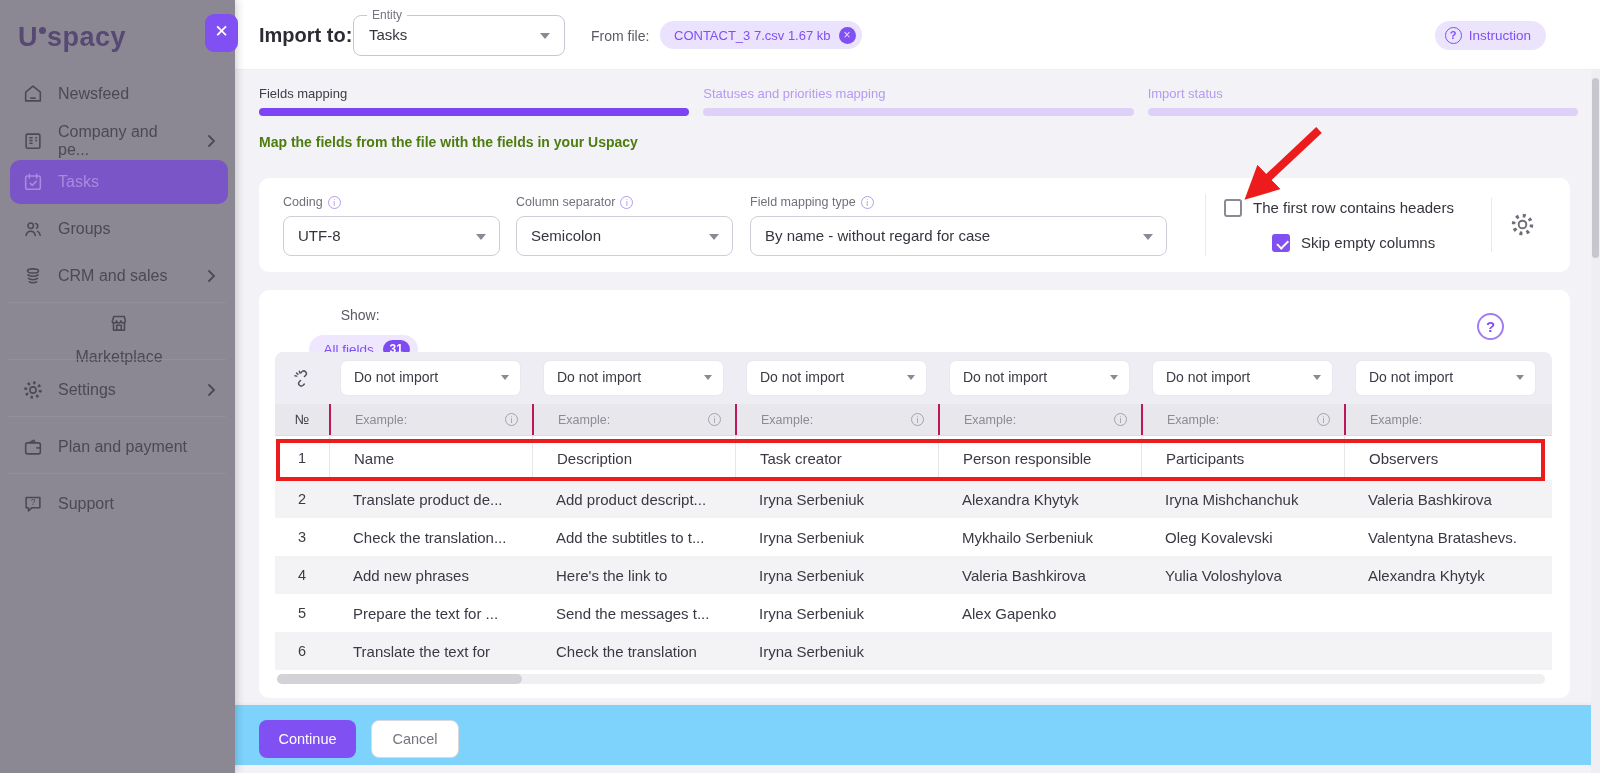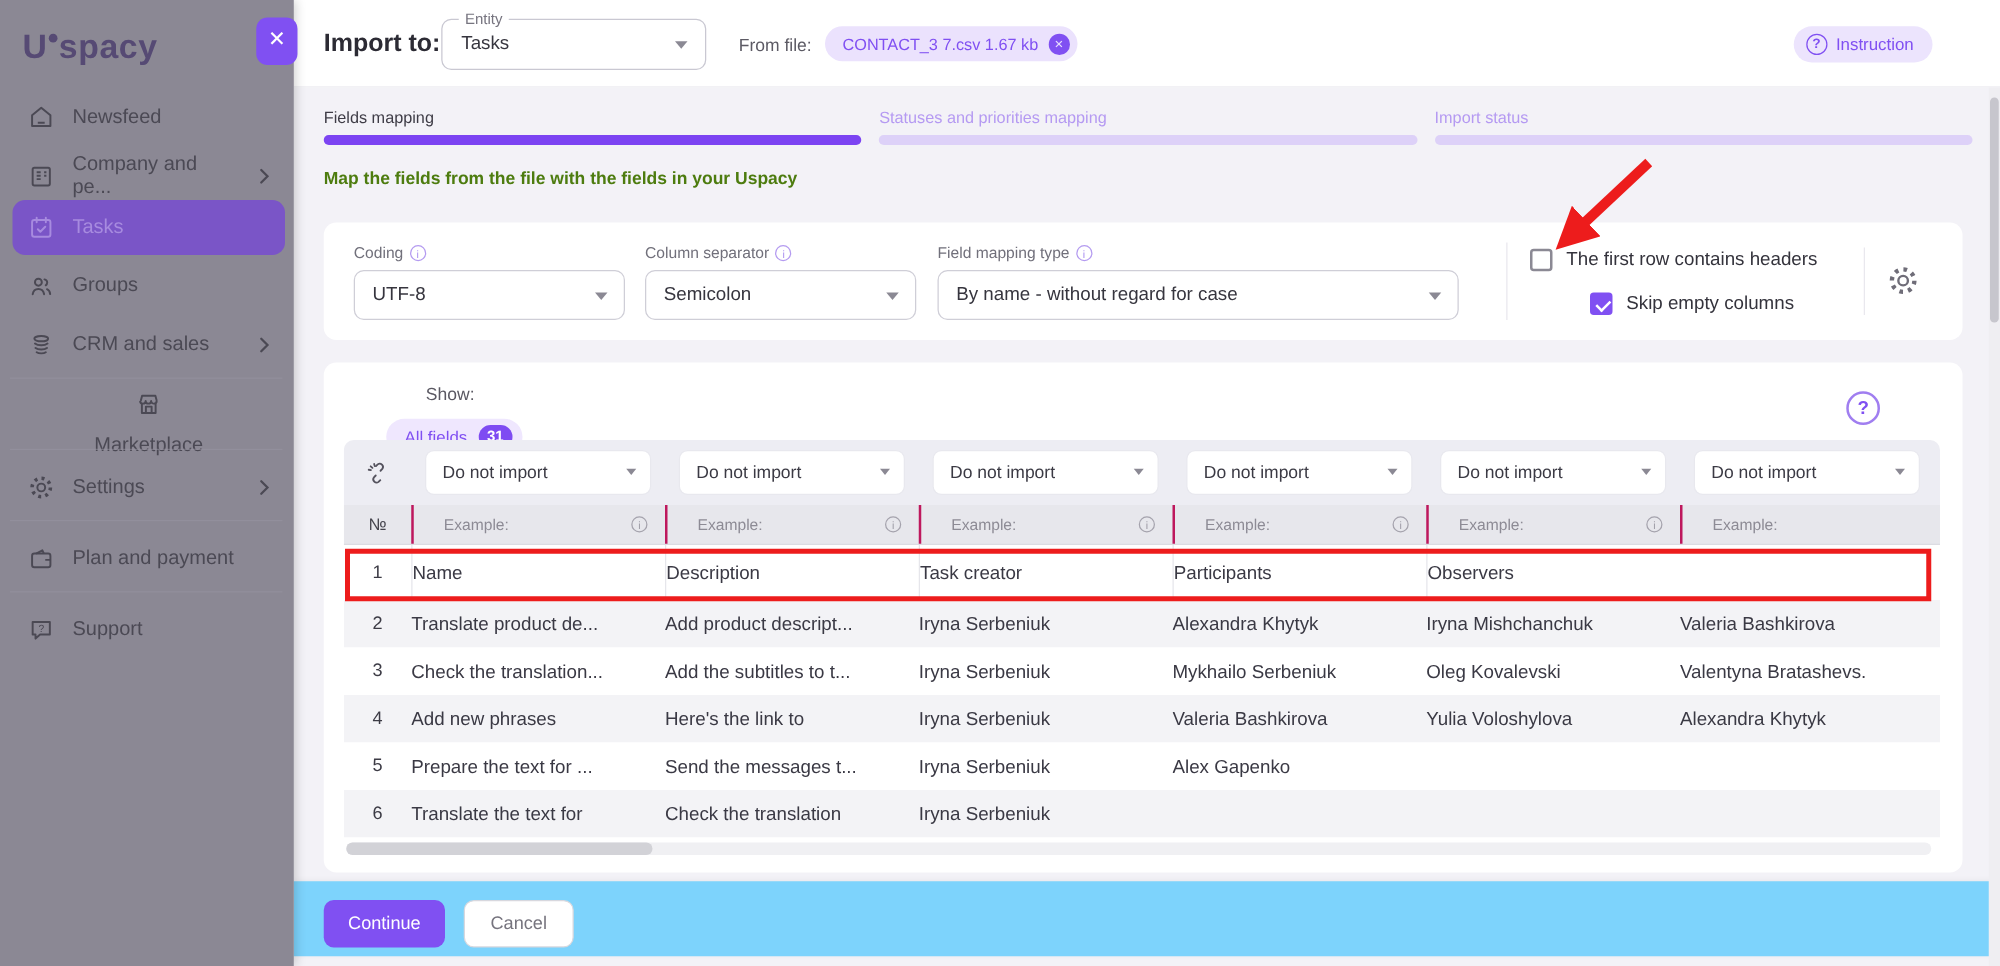--- a/index.html
+++ b/index.html
@@ -114,21 +114,21 @@
     border-right-width:4.5px; border-top-width:5.5px; }
   .example-row { height:32px; background:#e7e7ec; border-bottom:1px solid #dcdce2; }
   .example-row .c0 { font-size:13.5px; color:#45444d; }
   .example-row .cc { border-left:2px solid #be185d; padding-left:24px; }
   .example-text { font-size:12.5px; color:#8d8b95; }
   .example-row .info-i { position:absolute; right:14px; top:9px; }
   .data-row { height:38px; background:#fff; }
   .data-row.first { height:44px; }
   .data-row.alt { background:#f3f3f6; }
   .data-row .c0 { font-size:14.5px; color:#3c3b45; }
-  .data-row .cc { padding-left:0; font-size:15px; color:#3a3944; white-space:nowrap; overflow:hidden; }
+  .data-row .cc { padding-left:24px; font-size:15px; color:#3a3944; white-space:nowrap; overflow:hidden; }
   .data-row.first .cc { border-left:1px solid #e6e6eb; }
   .hscroll-track { position:absolute; left:18px; top:384px; width:1268px; height:10px;
     border-radius:5px; background:#f0f0f3; cursor:pointer; }
   .hscroll-thumb { position:absolute; left:0; top:0; width:245px; height:10px; border-radius:5px;
     background:#d2d2d7; cursor:grab; }
 
   
   .footer { position:absolute; left:235px; top:705px; width:1365px; height:60px; background:#7dd3fc;
     box-shadow:0 -1px 4px rgba(0,0,0,0.05); z-index:4; }
   .btn-continue { position:absolute; left:24px; top:15px; width:97px; height:38px; background:#8050f2;
@@ -328,20 +328,21 @@
         <div class="cc">
             <span class="example-text">Example:</span>
           </div>
       </div>
 
       <div class="t-row data-row first">
         <div class="c0">1</div>
         <div class="cc">Name</div>
         <div class="cc">Description</div>
         <div class="cc">Task creator</div>
+        <div class="cc">Person responsible</div>
         <div class="cc">Participants</div>
         <div class="cc">Observers</div>
       </div>
       <div class="t-row data-row alt">
         <div class="c0">2</div>
         <div class="cc">Translate product de...</div>
         <div class="cc">Add product descript...</div>
         <div class="cc">Iryna Serbeniuk</div>
         <div class="cc">Alexandra Khytyk</div>
         <div class="cc">Iryna Mishchanchuk</div>

